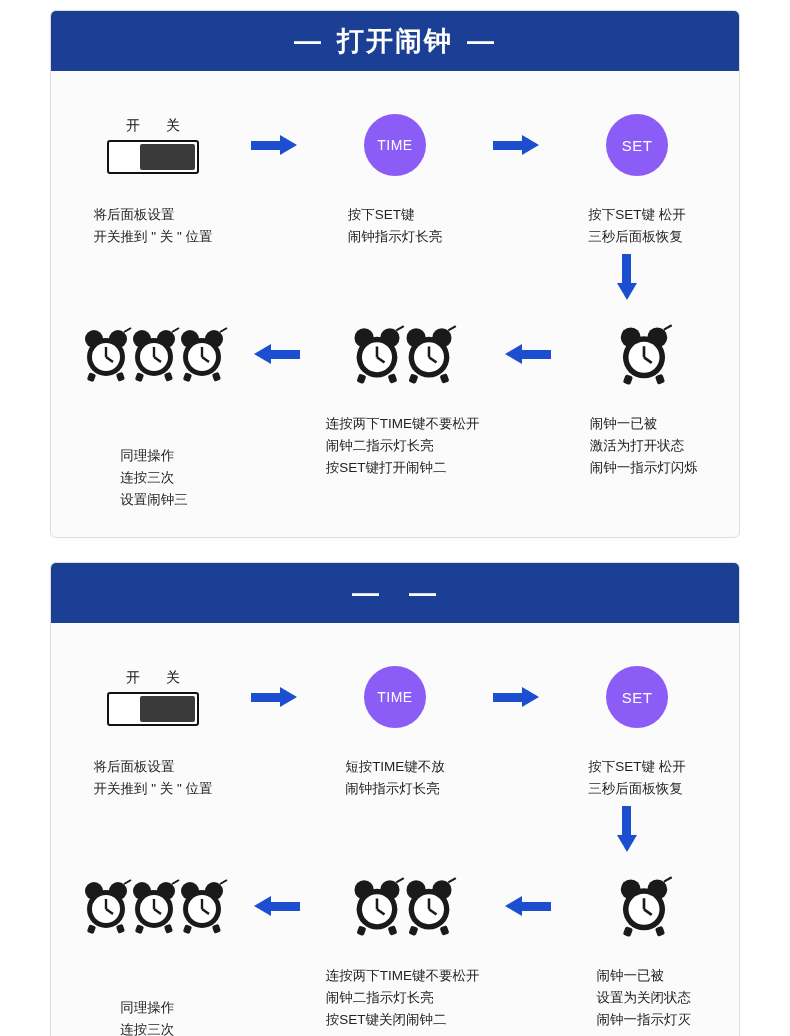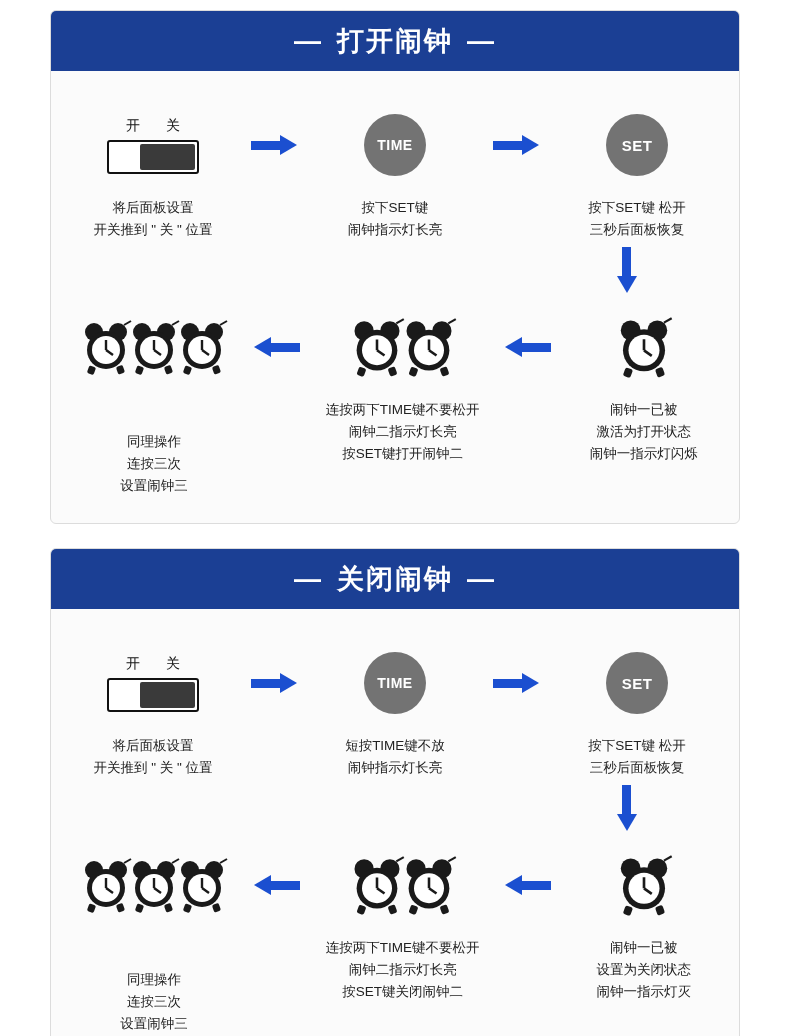--- a/index.html
+++ b/index.html
@@ -60,25 +60,26 @@
     flex-direction: column;
     align-items: center;
   }
   .step-visual {
     height: 104px;
     display: flex;
     align-items: center;
     justify-content: center;
   }
   .caption {
-    text-align: center;
+    text-align: left;
     font-size: 13.5px;
     color: #222222;
     line-height: 22px;
     white-space: pre-line;
+    margin-top: 7px;
   }
   
   .arrow-cell {
     width: 72px;
     height: 104px;
     display: flex;
     align-items: center;
     justify-content: center;
   }
   .arrow-right, .arrow-left {
@@ -177,27 +178,27 @@
   .switch .knob-right {
     width: 66%;
     background: #3a3a3a;
     border-radius: 2px;
   }
   
   .round-btn {
     width: 62px;
     height: 62px;
     border-radius: 50%;
-    background: #737373;
+    background: #8b5cf6;
     color: #ffffff;
     display: flex;
     align-items: center;
     justify-content: center;
     font-size: 15px;
-    font-weight: bold;
+    font-weight: normal;
     letter-spacing: 0.5px;
   }
   .round-btn.time { font-size: 14px; }
   
   .clocks {
     display: flex;
     align-items: flex-end;
     justify-content: center;
   }
   .clock {
@@ -393,21 +394,20 @@
 闹钟一指示灯闪烁</div>
         </div>
       </div>
 
     </div>
   </div>
 
   <div class="panel">
     <div class="panel-header">
       <span class="dash">—</span>
-      <span>关闭闹钟</span>
       <span class="dash">—</span>
     </div>
     <div class="panel-body">
 
       <div class="row row-top">
         <div class="step">
           <div class="step-visual">
             <div class="switch-wrap">
               <div class="switch-labels">
                 <span>开</span>

